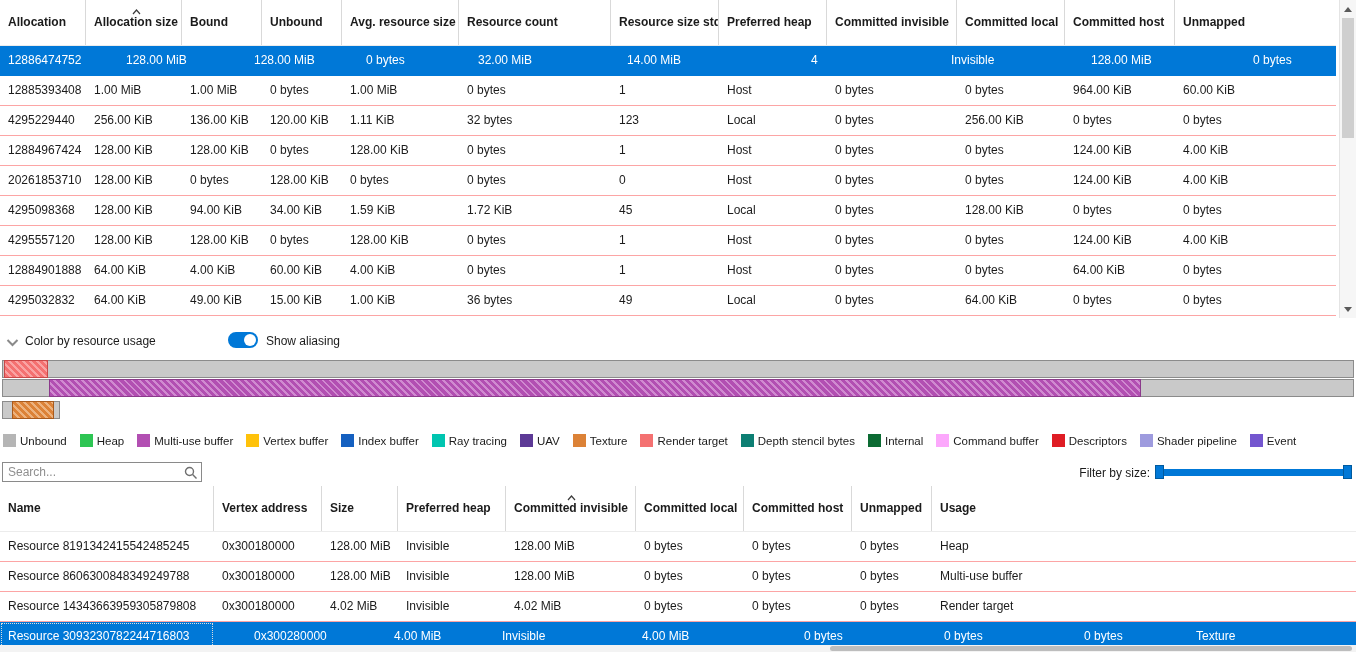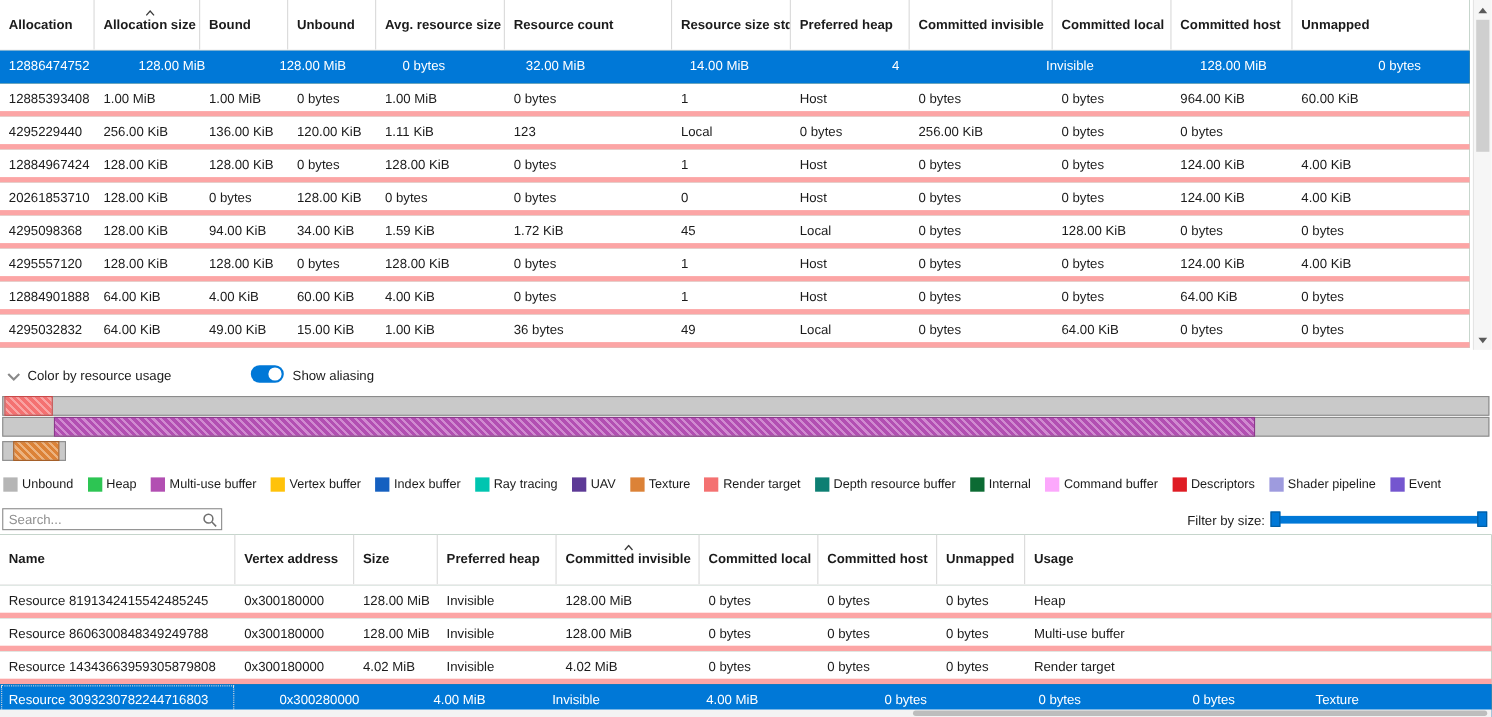--- a/index.html
+++ b/index.html
@@ -9,21 +9,21 @@
 
   
   .gtable { position:absolute; background:#14532d; }
   .g-row  { display:grid; grid-template-columns:var(--cols); }
   .g-header { height:46px; background:#fff; border-bottom:1px solid #ececec; }
   .g-hcell { font-weight:bold; padding:4px 2px 0 8px; border-right:1px solid #d9d9d9;
              white-space:nowrap; overflow:hidden; }
   .g-hcell:last-child { border-right:none; }
   .hwrap { display:inline-flex; flex-direction:column; align-items:center; }
   .sortcaret { height:6px; line-height:5px; }
-  .g-data { height:30px; background:#fff; border-bottom:5px solid #fca5a5; }
+  .g-data { height:30px; background:#fff; border-bottom:1px solid #fca5a5; }
   .g-data.selected { background:#0078d7; color:#fff; border-bottom:none;gap:32px; }
   .g-cell { line-height:29px; padding-left:8px; white-space:nowrap; overflow:hidden; }
   .focus-cell { outline:1px dotted #dcdcdc; outline-offset:-2px; }
 
   
   .vscroll { background:#f6f6f6; border-left:1px solid #e4e4e4; }
   .sb-btn { position:absolute; left:0; width:100%; height:14px; display:flex;
             align-items:center; justify-content:center; }
   .tri-up   { width:0; height:0; border-left:4px solid transparent; border-right:4px solid transparent; border-bottom:5px solid #5a5a5a; }
   .tri-down { width:0; height:0; border-left:4px solid transparent; border-right:4px solid transparent; border-top:5px solid #5a5a5a; }
@@ -158,20 +158,21 @@
       <div class="g-cell">0 bytes</div>
       <div class="g-cell">964.00 KiB</div>
       <div class="g-cell">60.00 KiB</div>
     </div>
     <div class="g-row g-data">
       <div class="g-cell">4295229440</div>
       <div class="g-cell">256.00 KiB</div>
       <div class="g-cell">136.00 KiB</div>
       <div class="g-cell">120.00 KiB</div>
       <div class="g-cell">1.11 KiB</div>
+      <div class="g-cell">32 bytes</div>
       <div class="g-cell">123</div>
       <div class="g-cell">Local</div>
       <div class="g-cell">0 bytes</div>
       <div class="g-cell">256.00 KiB</div>
       <div class="g-cell">0 bytes</div>
       <div class="g-cell">0 bytes</div>
     </div>
     <div class="g-row g-data">
       <div class="g-cell">12884967424</div>
       <div class="g-cell">128.00 KiB</div>
@@ -328,21 +329,21 @@
     <span class="legend-item">
       <span class="legend-swatch" style="background: rgb(220, 130, 55);"></span>
       <span>Texture</span>
     </span>
     <span class="legend-item">
       <span class="legend-swatch" style="background: rgb(244, 113, 113);"></span>
       <span>Render target</span>
     </span>
     <span class="legend-item">
       <span class="legend-swatch" style="background: rgb(13, 127, 115);"></span>
-      <span>Depth resource buffer</span>
+      <span>Depth stencil bytes</span>
     </span>
     <span class="legend-item">
       <span class="legend-swatch" style="background: rgb(12, 107, 51);"></span>
       <span>Internal</span>
     </span>
     <span class="legend-item">
       <span class="legend-swatch" style="background: rgb(252, 168, 252);"></span>
       <span>Command buffer</span>
     </span>
     <span class="legend-item">

